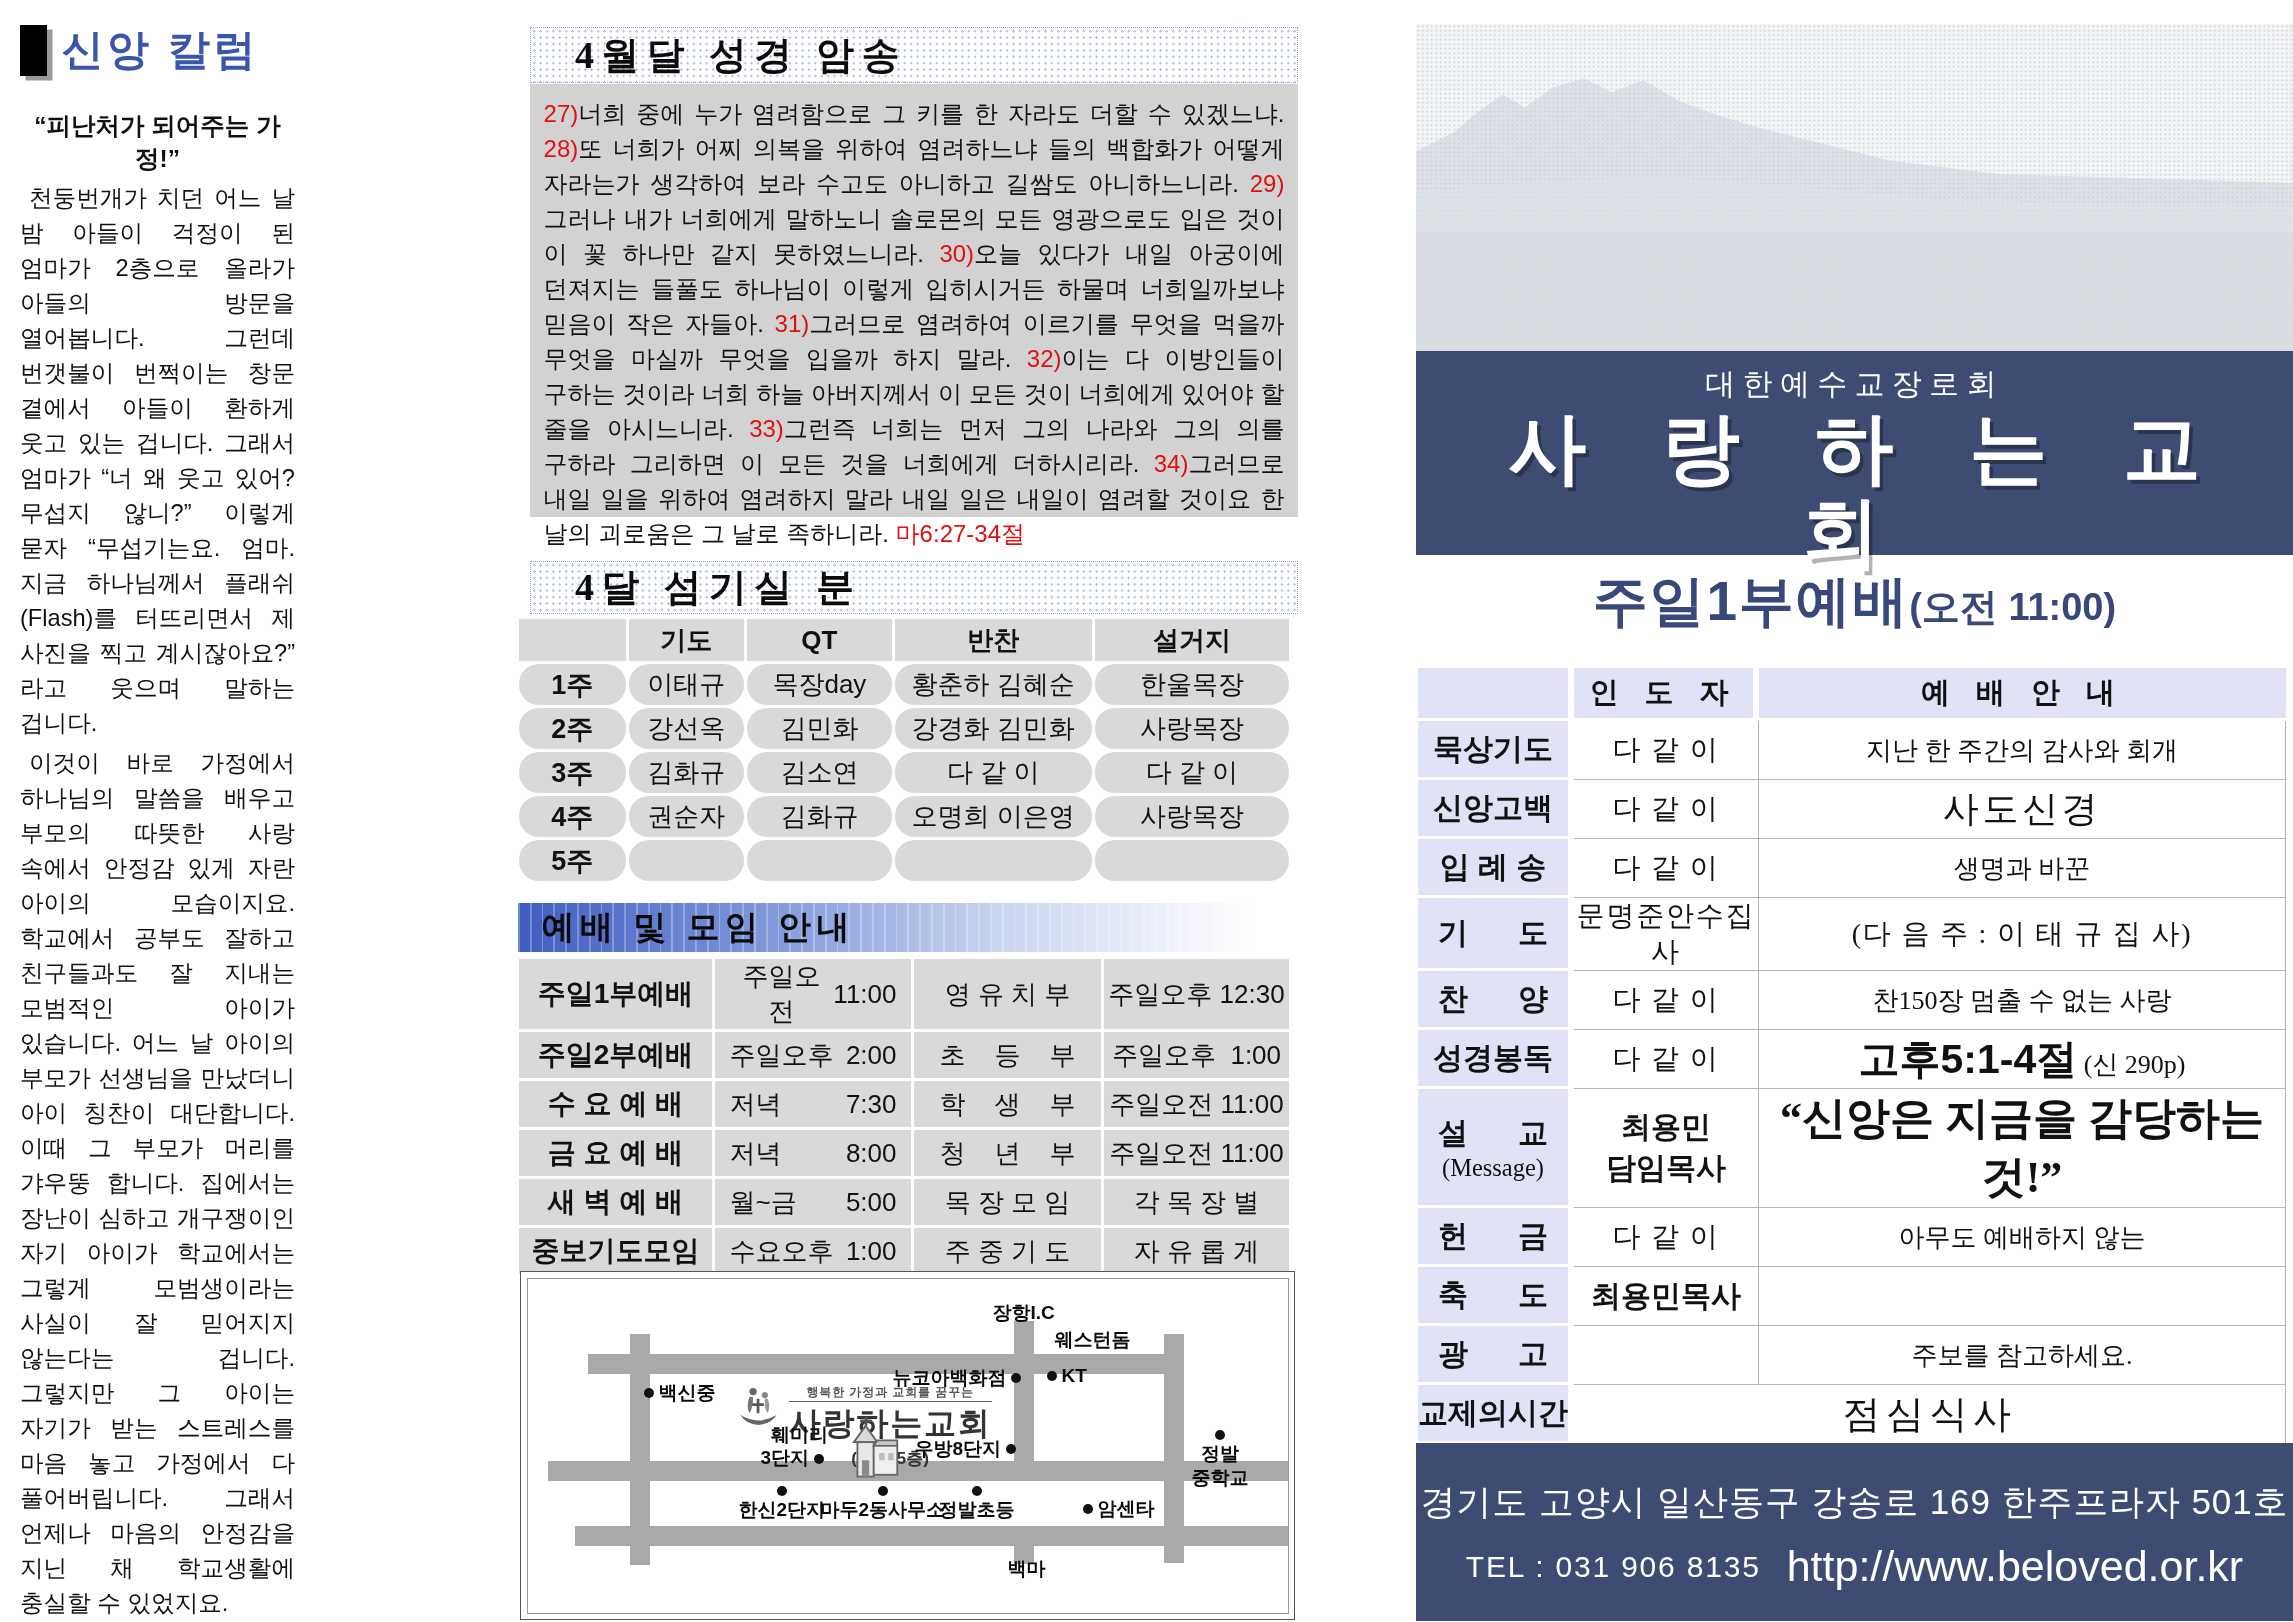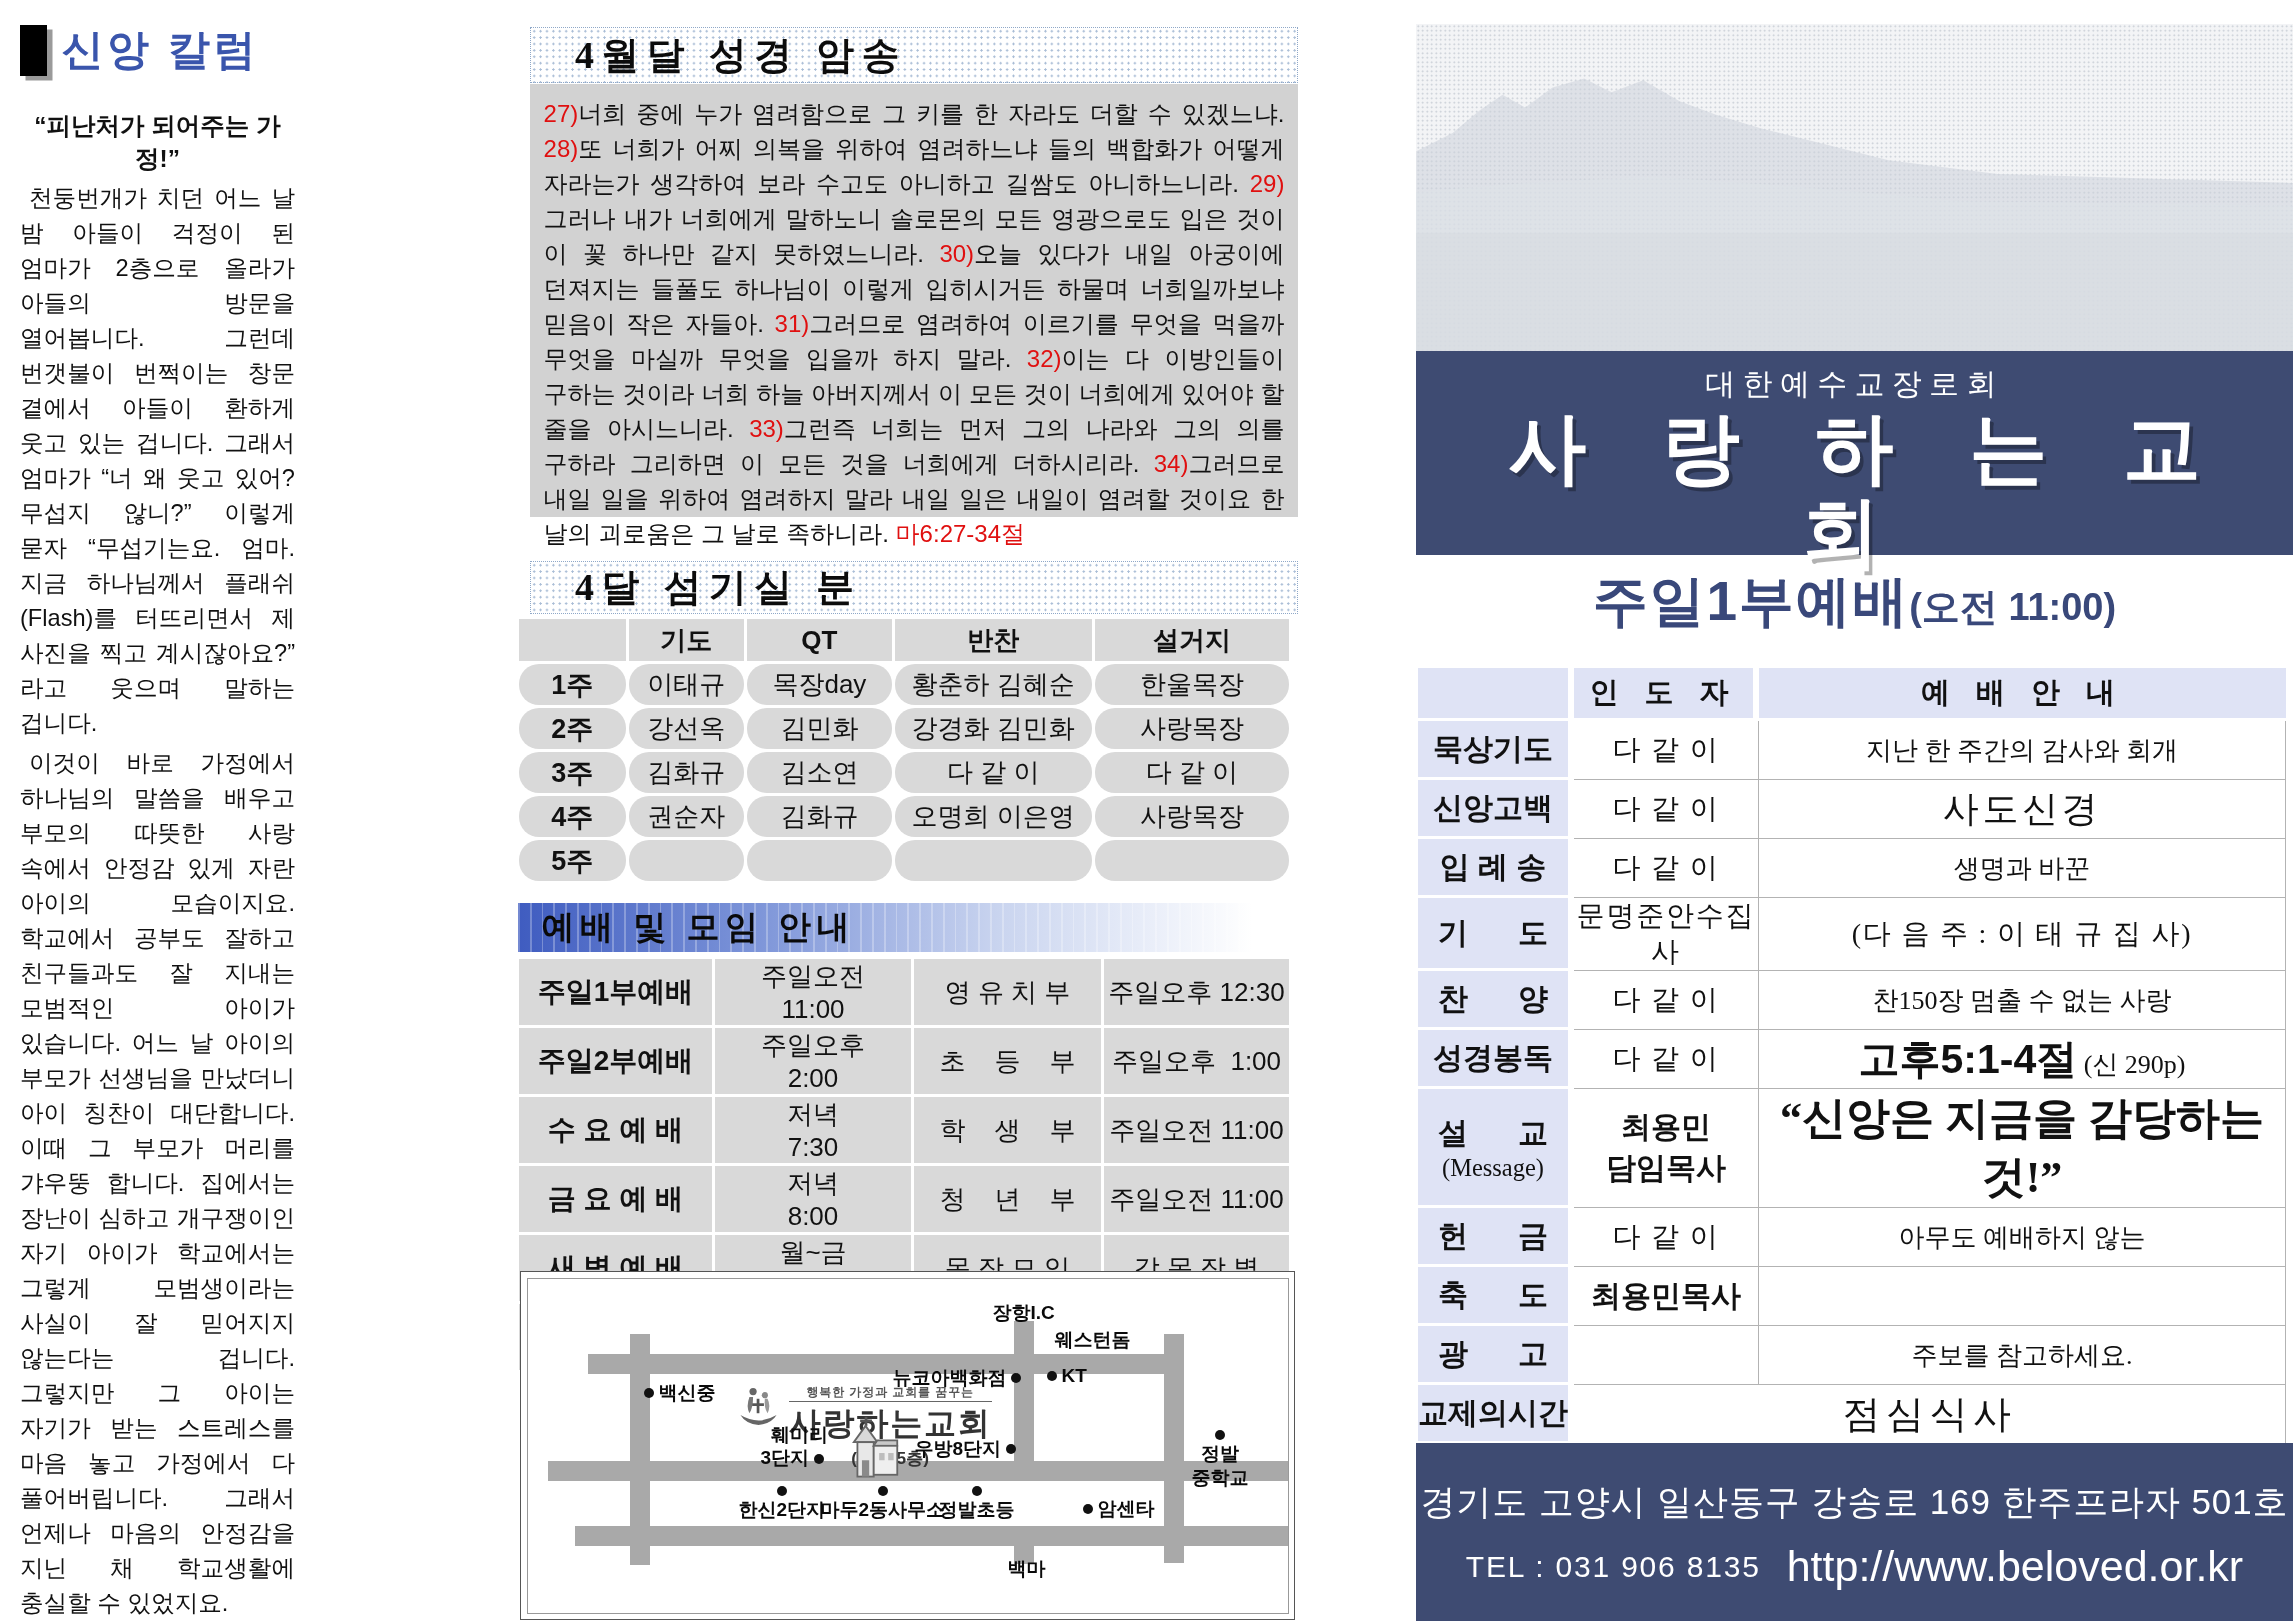--- a/index.html
+++ b/index.html
@@ -37,21 +37,21 @@
 
   .meet-header { position:absolute; left:518px; top:903px; width:773px; height:49px;
     background:linear-gradient(90deg,#3f5cc0 0%,#7b93d8 30%,#c9d4ef 62%,#ffffff 95%);
     font-size:33px; font-weight:bold; color:#0a0a0a; display:flex; align-items:center; padding-left:23.6px; letter-spacing:5.5px; }
   .meet-header .streaks { position:absolute; inset:0;
     background:repeating-linear-gradient(90deg, rgba(255,255,255,.28) 0 1.8px, transparent 1.8px 11.8px); }
   .meet-header span { position:relative; }
   .meet-table { left:516px; top:956px; width:776px; }
   .meet-table td { height:46px; font-size:27px; }
   .meet-table td.mname { font-weight:bold; font-size:28px; }
-  .timecell { display:flex; justify-content:space-between; padding:0 14.5px; align-items:center; height:100%;flex-direction:column; }
+  .timecell { display:flex; justify-content:space-between; padding:0 14.5px; align-items:center; height:100%; }
 
   .map-box { position:absolute; left:520px; top:1271px; width:775px; height:349px; border:1.8px solid #555; background:#fff; padding:5.5px; }
   .map-inner { position:relative; width:100%; height:100%; border:0.9px solid #999; overflow:hidden; }
   .road { position:absolute; background:#a9a9a9; }
   .map-label { position:absolute; font-size:19px; font-weight:bold; color:#0a0a0a; white-space:pre; line-height:23.6px; }
   .map-dot { display:inline-block; width:10px; height:10px; border-radius:50%; background:#111; vertical-align:middle; margin:0 4.5px; }
   .dot-above { display:flex; flex-direction:column; align-items:center; }
   .dot-above .map-dot { margin:0 0 2.7px 0; }
   .logo-block { position:absolute; display:flex; align-items:flex-start; gap:7.3px; }
   .logo-txt { display:flex; flex-direction:column; align-items:center; }

